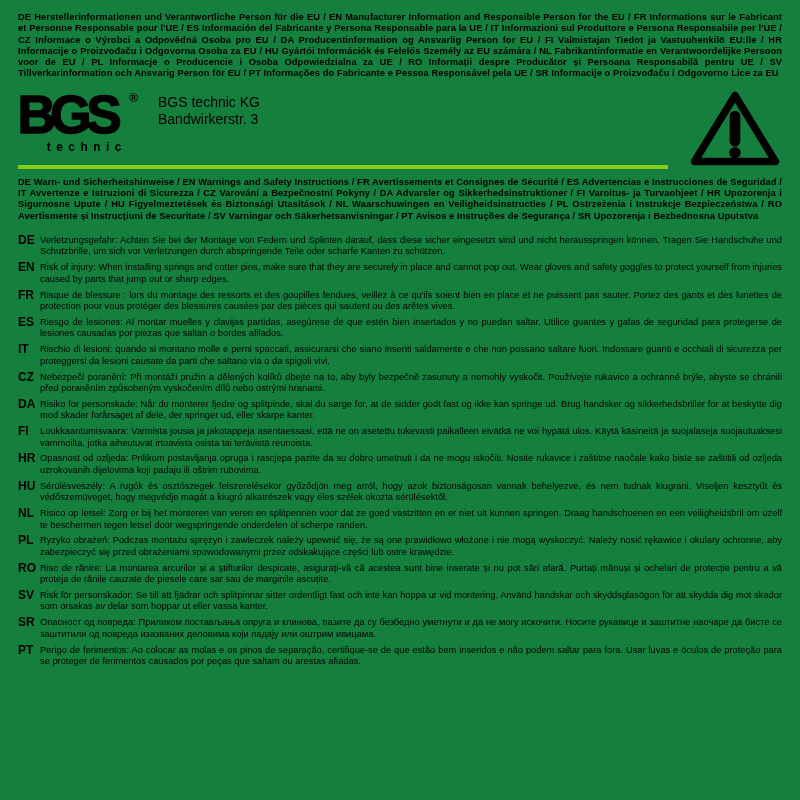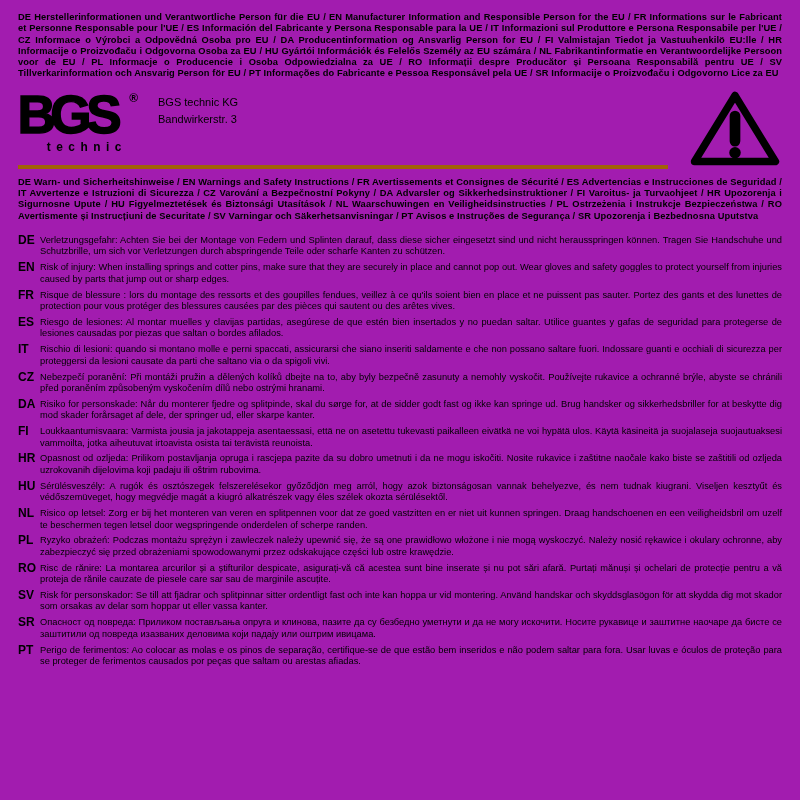--- a/index.html
+++ b/index.html
@@ -4,21 +4,21 @@
 <style>
   html, body {
     margin: 0;
     padding: 0;
     background: #ffffff;
   }
   .page {
     width: 800px;
     height: 800px;
     box-sizing: border-box;
-    background: #a21caf;
+    background: #15803d;
     color: #000000;
     font-family: "Liberation Sans", "DejaVu Sans", sans-serif;
     padding: 12px 18px 0 18px;
     overflow: hidden;
     position: relative;
   }
   .hdr {
     margin: 0;
     font-weight: bold;
     font-size: 9.3px;
@@ -29,21 +29,21 @@
   
   .brand-row {
     display: flex;
     align-items: stretch;
     margin-top: 9px;
   }
   .brand-left {
     flex: 1 1 auto;
     display: flex;
     align-items: flex-start;
-    border-bottom: 4px solid #a16207;
+    border-bottom: 4px solid #84cc16;
     padding-bottom: 7px;
     min-height: 62px;
   }
   .logo {
     flex: 0 0 140px;
   }
   .logo svg { display: block; }
   .logo-main {
     font-family: "Liberation Sans", "DejaVu Sans", sans-serif;
     font-weight: bold;
@@ -59,21 +59,21 @@
     fill: #000;
   }
   .logo-sub {
     font-family: "Liberation Sans", "DejaVu Sans", sans-serif;
     font-weight: bold;
     font-size: 13px;
     letter-spacing: 6px;
     fill: #000;
   }
   .addr, .contact {
-    font-size: 11px;
+    font-size: 14px;
     line-height: 17px;
     margin-top: 5px;
   }
   .addr { flex: 0 0 157px; }
   .contact { flex: 0 0 150px; }
   .website {
     flex: 1 1 auto;
     font-weight: bold;
     font-size: 19.5px;
     letter-spacing: -0.2px;

